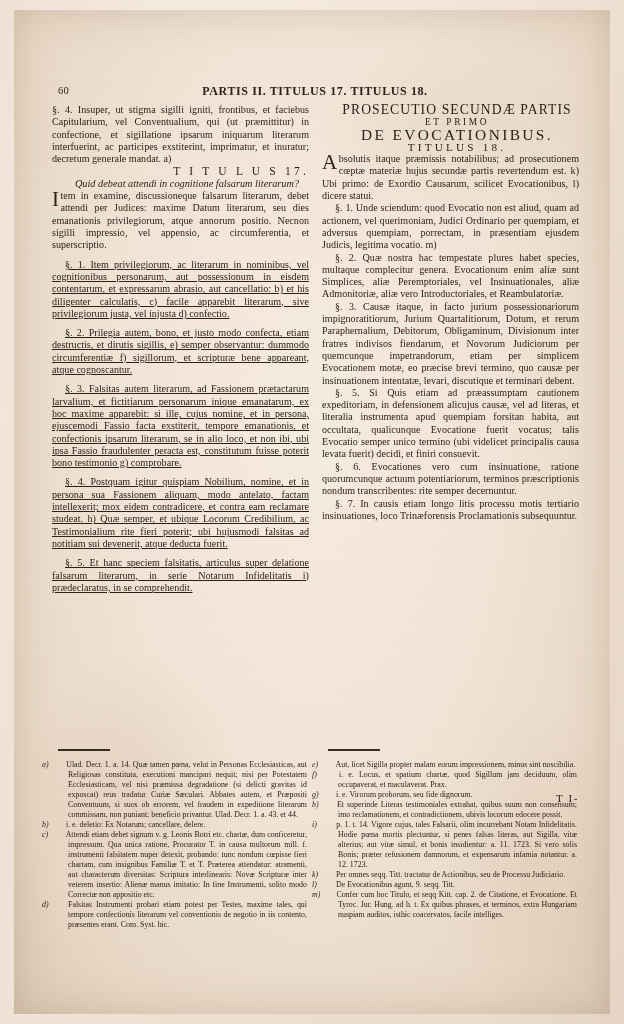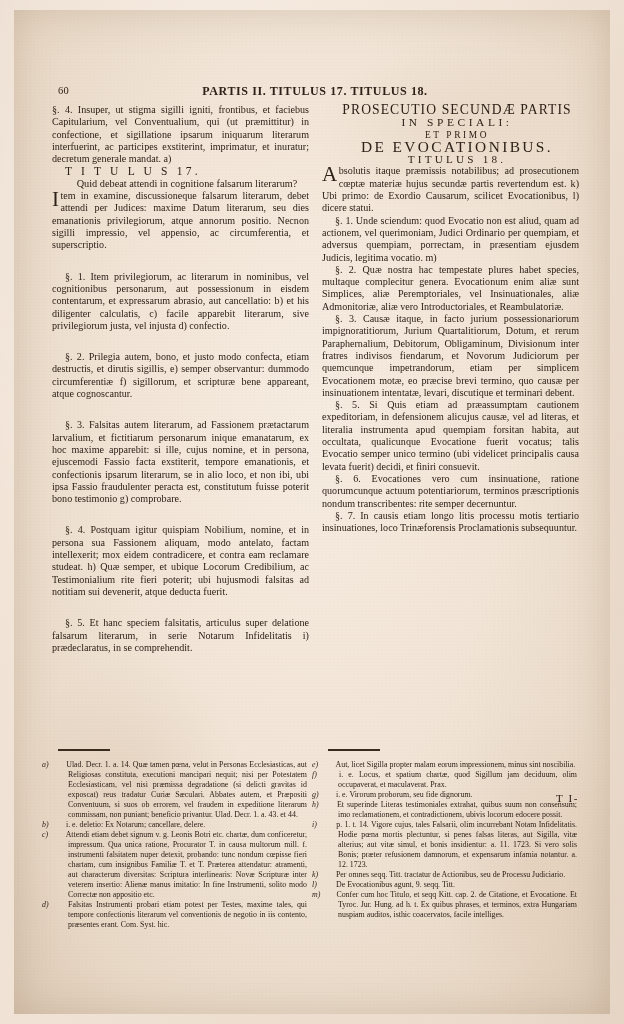--- a/index.html
+++ b/index.html
@@ -92,33 +92,34 @@
     text-align: justify;
   }
   .col-left { left: 52px; }
   .col-right { left: 322px; }
 
   .col p {
     margin: 0 0 0 0;
     text-indent: 13px;
     hyphens: none;
   }
-  .col p.gap { margin-top: 19px; }
+  .col p.gap { margin-top: 7px; text-decoration: underline; }
   .col p.noind { text-indent: 0; }
 
   
   .titulus {
-    text-align: left;
+    text-align: right;
     font-size: 11.5px;
     letter-spacing: 3.2px;
     margin: 17px 0 7px 0;
     text-indent: 0;
   }
   .subtitle {
     text-align: center;
+    font-style: italic;
     font-size: 10.3px;
     line-height: 12.4px;
     margin: 0 0 10px 0;
     text-indent: 0;
   }
 
   
   .dropcap::first-letter {
     float: left;
     font-size: 21px;
@@ -225,21 +226,20 @@
       <p class="dropcap noind">Item in examine, discussioneque falsarum literarum, debet attendi per Judices: maxime Datum literarum, seu dies emanationis privilegiorum, atque annorum positio. Necnon sigilli impressio, vel appensio, ac circumferentia, et superscriptio.</p>
       <p class="gap">§. 1. Item privilegiorum, ac literarum in nominibus, vel cognitionibus personarum, aut possessionum in eisdem contentarum, et expressarum abrasio, aut cancellatio: b) et his diligenter calculatis, c) facile apparebit literarum, sive privilegiorum justa, vel injusta d) confectio.</p>
       <p class="gap">§. 2. Prilegia autem, bono, et justo modo confecta, etiam destructis, et dirutis sigillis, e) semper observantur: dummodo circumferentiæ f) sigillorum, et scripturæ bene appareant, atque cognoscantur.</p>
       <p class="gap">§. 3. Falsitas autem literarum, ad Fassionem prætactarum larvalium, et fictitiarum personarum inique emanatarum, ex hoc maxime apparebit: si ille, cujus nomine, et in persona, ejuscemodi Fassio facta exstiterit, tempore emanationis, et confectionis ipsarum literarum, se in alio loco, et non ibi, ubi ipsa Fassio fraudulenter peracta est, constitutum fuisse poterit bono testimonio g) comprobare.</p>
       <p class="gap">§. 4. Postquam igitur quispiam Nobilium, nomine, et in persona sua Fassionem aliquam, modo antelato, factam intellexerit; mox eidem contradicere, et contra eam reclamare studeat. h) Quæ semper, et ubique Locorum Credibilium, ac Testimonialium rite fieri poterit; ubi hujusmodi falsitas ad notitiam sui devenerit, atque deducta fuerit.</p>
       <p class="gap">§. 5. Et hanc speciem falsitatis, articulus super delatione falsarum literarum, in serie Notarum Infidelitatis i) prædeclaratus, in se comprehendit.</p>
     </div>
 
     <div class="col col-right">
       <p class="display-head dh1">PROSECUTIO SECUNDÆ PARTIS</p>
-      <p class="display-head dh2">IN SPECIALI:</p>
       <p class="display-head dh3">ET PRIMO</p>
       <p class="display-head dh4">DE EVOCATIONIBUS.</p>
       <p class="display-head dh5">TITULUS 18.</p>
 
       <p class="dropcap noind">Absolutis itaque præmissis notabilibus; ad prosecutionem cœptæ materiæ hujus secundæ partis revertendum est. k) Ubi primo: de Exordio Causarum, scilicet Evocationibus, l) dicere statui.</p>
       <p>§. 1. Unde sciendum: quod Evocatio non est aliud, quam ad actionem, vel querimoniam, Judici Ordinario per quempiam, et adversus quempiam, porrectam, in præsentiam ejusdem Judicis, legitima vocatio. m)</p>
       <p>§. 2. Quæ nostra hac tempestate plures habet species, multaque complecitur genera. Evocationum enim aliæ sunt Simplices, aliæ Peremptoriales, vel Insinuationales, aliæ Admonitoriæ, aliæ vero Introductoriales, et Reambulatoriæ.</p>
       <p>§. 3. Causæ itaque, in facto jurium possessionariorum impignoratitiorum, Jurium Quartalitiorum, Dotum, et rerum Paraphernalium, Debitorum, Obligaminum, Divisionum inter fratres indivisos fiendarum, et Novorum Judiciorum per quemcunque impetrandorum, etiam per simplicem Evocationem motæ, eo præcise brevi termino, quo causæ per insinuationem intentatæ, levari, discutique et terminari debent.</p>
       <p>§. 5. Si Quis etiam ad præassumptam cautionem expeditoriam, in defensionem alicujus causæ, vel ad literas, et literalia instrumenta apud quempiam forsitan habita, aut occultata, qualicunque Evocatione fuerit vocatus; talis Evocatio semper unico termino (ubi videlicet principalis causa levata fuerit) decidi, et finiri consuevit.</p>
       <p>§. 6. Evocationes vero cum insinuatione, ratione quorumcunque actuum potentiariorum, terminos præscriptionis nondum transcribentes: rite semper decernuntur.</p>

